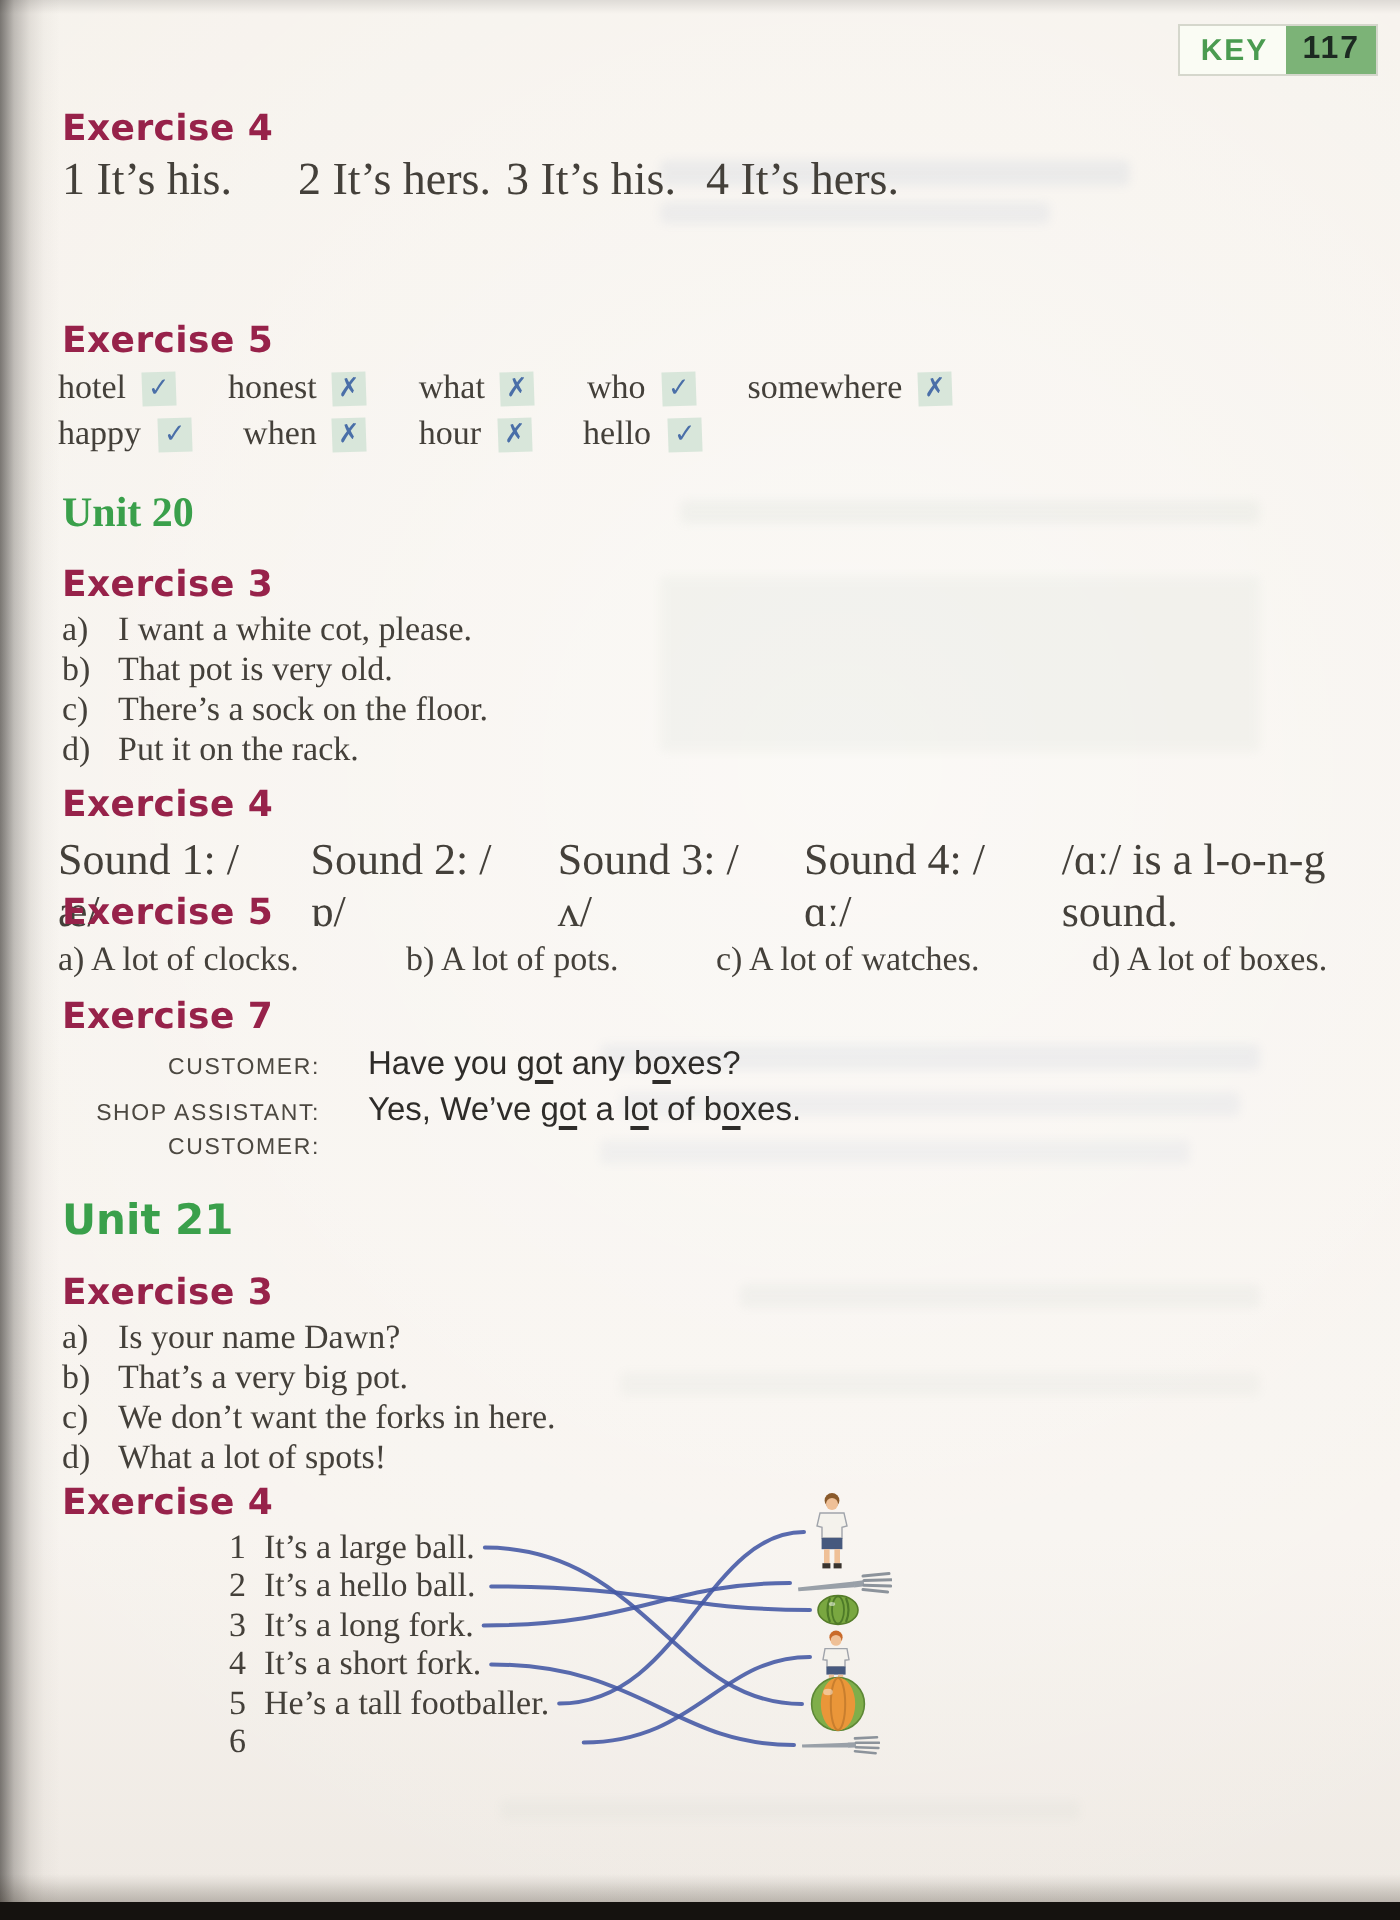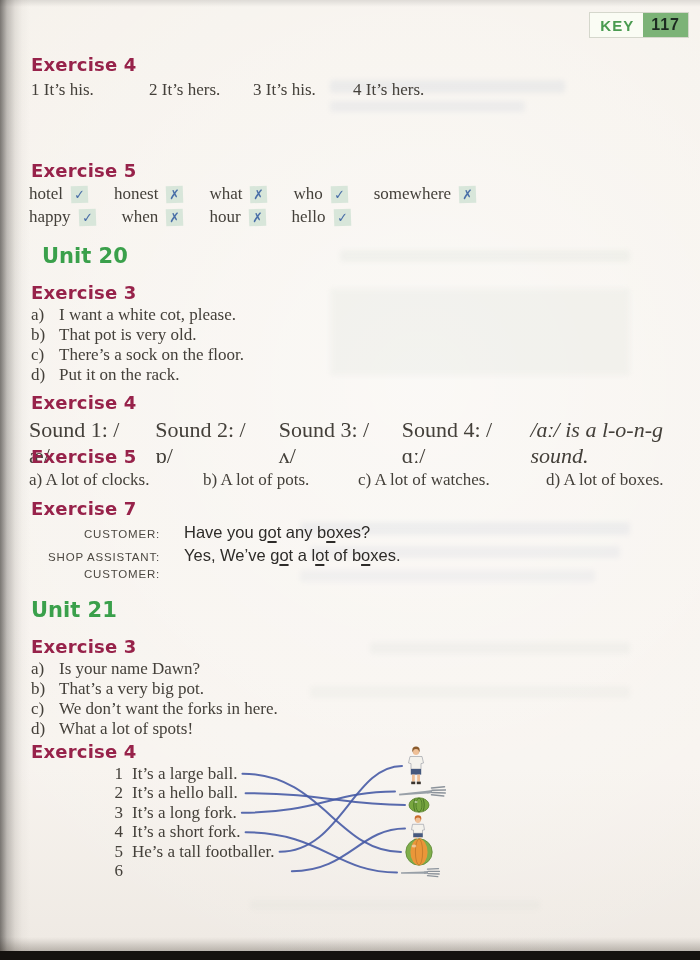--- a/index.html
+++ b/index.html
@@ -31,39 +31,39 @@
     font-family:"Liberation Sans",sans-serif;font-weight:bold;z-index:4;
     box-shadow:0 0 0 1px rgba(150,160,140,0.35);}
   .key-label{background:#fafcf4;color:#4a9b50;font-size:15px;letter-spacing:1px;padding:3px 9px 3px 10px;display:flex;align-items:center;}
   .key-num{background:#7cb377;color:#1c2a21;font-size:16px;padding:3px 8px;display:flex;align-items:center;letter-spacing:1px;}
 
   
   .h-ex{font-family:"DejaVu Sans",sans-serif;font-weight:bold;font-size:18px;color:#97224a;margin:0;letter-spacing:0.2px;}
   .h-unit{font-family:"DejaVu Sans",sans-serif;font-weight:bold;font-size:21px;color:#3aa04b;margin:0;}
 
   
-  .ans-row{display:grid;grid-template-columns:118px 104px 100px auto;font-size:17px;line-height:21px;}
+  .ans-row{display:grid;grid-template-columns:118px 104px 100px auto;font-size:23px;line-height:21px;}
 
   
   .mark-row{display:flex;gap:26px;align-items:center;font-size:17px;}
   .pair{display:flex;align-items:center;}
   .markbox{display:inline-flex;width:17px;height:17px;margin-left:8px;background:#d8e6da;
     color:#4a6fa8;align-items:center;justify-content:center;
     font-family:"DejaVu Sans",sans-serif;font-size:13px;font-weight:bold;transform:rotate(-2deg);}
 
   
   .llist{list-style:none;margin:0;padding:0;font-size:17px;line-height:20px;}
   .llist li{display:flex;}
   .llabel{width:22px;flex:0 0 22px;}
   .ltext{margin-left:6px;}
 
   
   .sound-row{display:flex;font-size:22px;}
   .sound-row .snd{margin-right:30px;}
-  .sound-note{margin-left:0;font-style:italic;}
+  .sound-note{margin-left:0;}
 
   
   .lot-row{position:relative;font-size:17px;height:22px;}
   .lot-row span{position:absolute;top:0;white-space:nowrap;}
 
   
   .dlg-row{display:flex;align-items:baseline;margin-bottom:3.5px;}
   .dlg-speaker{flex:0 0 130px;text-align:right;font-family:"Liberation Sans",sans-serif;
     font-size:11.5px;letter-spacing:0.8px;color:#4c4841;padding-right:24px;}
   .dlg-text{font-family:"Liberation Sans",sans-serif;font-size:16.5px;color:#2e2c29;}
@@ -147,21 +147,21 @@
     <span class="pair">
         <span>hour</span>
         <span class="markbox">✗</span>
       </span>
     <span class="pair">
         <span>hello</span>
         <span class="markbox">✓</span>
       </span>
   </div>
 
-  <h1 class="h-unit abs" style="left:42px;top:244px;">Unit 20</h1>
+  <h1 class="h-unit abs" style="left:31px;top:244px;font-family:Liberation Serif, serif;">Unit 20</h1>
 
   <h2 class="h-ex abs" style="left:31px;top:282px;">Exercise 3</h2>
   <ul class="llist abs" style="left:31px;top:305px;">
     <li>
         <span class="llabel">a)</span>
         <span class="ltext">I want a white cot, please.</span>
       </li>
     <li>
         <span class="llabel">b)</span>
         <span class="ltext">That pot is very old.</span>

